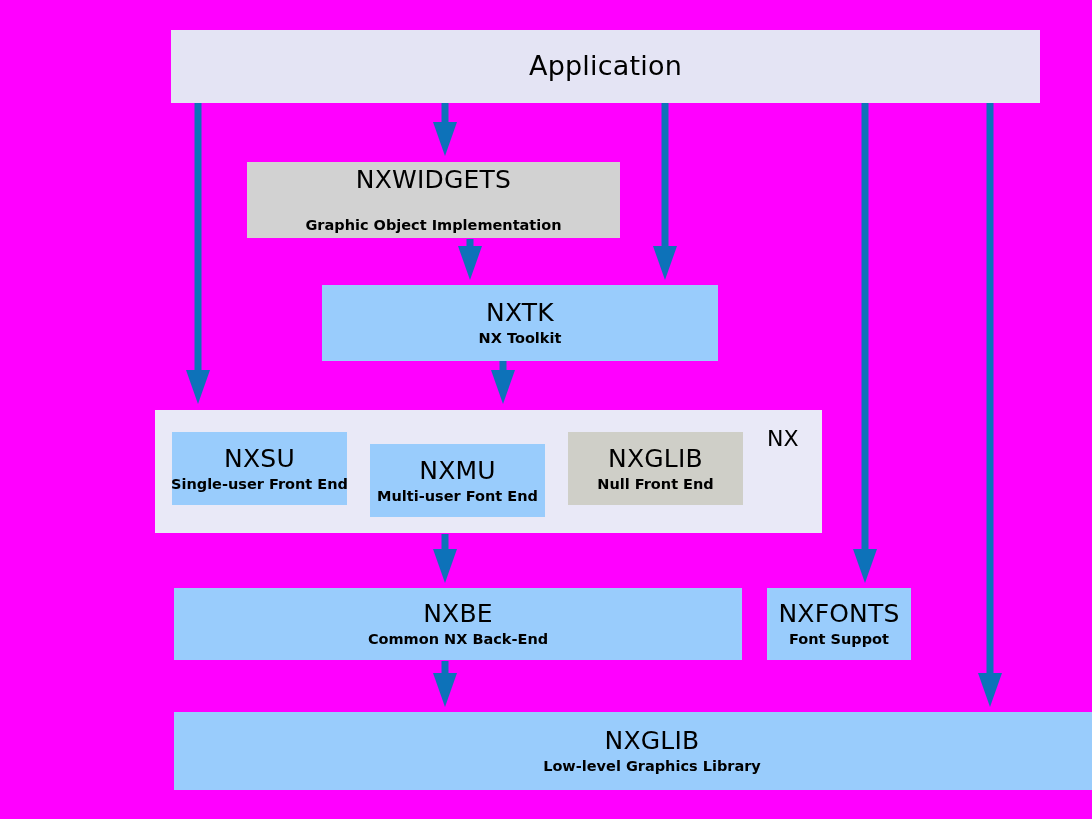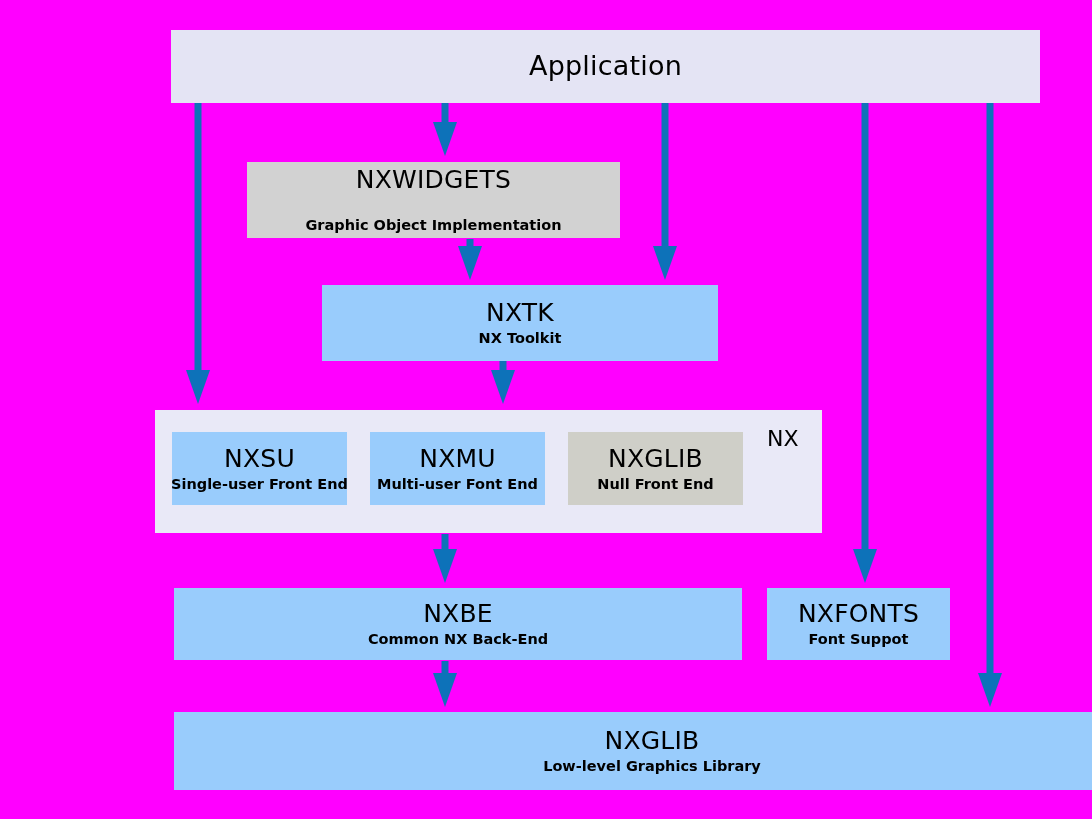--- a/index.html
+++ b/index.html
@@ -140,36 +140,36 @@
   </div>
 
   <div class="node fill-lavender" id="nx-group-node" style="left: 155px; top: 410px; width: 667px; height: 123px; background-color: rgb(233, 233, 247);"></div>
   <div class="group-label" id="nx-group-label" style="left: 767px; top: 426px;">NX</div>
 
   <div class="node fill-blue" id="nxsu-node" style="left: 172px; top: 432px; width: 175px; height: 73px; background-color: rgb(153, 204, 252);">
     <div class="title">NXSU</div>
     <div class="subtitle">Single-user Front End</div>
   </div>
 
-  <div class="node fill-blue" id="nxmu-node" style="left: 370px; top: 432px; width: 175px; height: 73px; background-color: rgb(153, 204, 252);">
+  <div class="node fill-blue" id="nxmu-node" style="left: 370px; top: 444px; width: 175px; height: 73px; background-color: rgb(153, 204, 252);">
     <div class="title">NXMU</div>
     <div class="subtitle">Multi-user Font End</div>
   </div>
 
   <div class="node fill-ngray" id="nxnull-node" style="left: 568px; top: 432px; width: 175px; height: 73px; background-color: rgb(207, 207, 200);">
     <div class="title">NXGLIB</div>
     <div class="subtitle">Null Front End</div>
   </div>
 
   <div class="node fill-blue" id="nxbe-node" style="left: 174px; top: 588px; width: 568px; height: 72px; background-color: rgb(153, 204, 252);">
     <div class="title">NXBE</div>
     <div class="subtitle">Common NX Back-End</div>
   </div>
 
-  <div class="node fill-blue" id="nxfonts-node" style="left: 767px; top: 588px; width: 183px; height: 72px; background-color: rgb(153, 204, 252);">
+  <div class="node fill-blue" id="nxfonts-node" style="left: 767px; top: 588px; width: 144px; height: 72px; background-color: rgb(153, 204, 252);">
     <div class="title">NXFONTS</div>
     <div class="subtitle">Font Suppot</div>
   </div>
 
   <div class="node fill-blue" id="nxglib-node" style="left: 174px; top: 712px; width: 956px; height: 78px; background-color: rgb(153, 204, 252);">
     <div class="title">NXGLIB</div>
     <div class="subtitle">Low-level Graphics Library</div>
   </div>
 
 </div>

